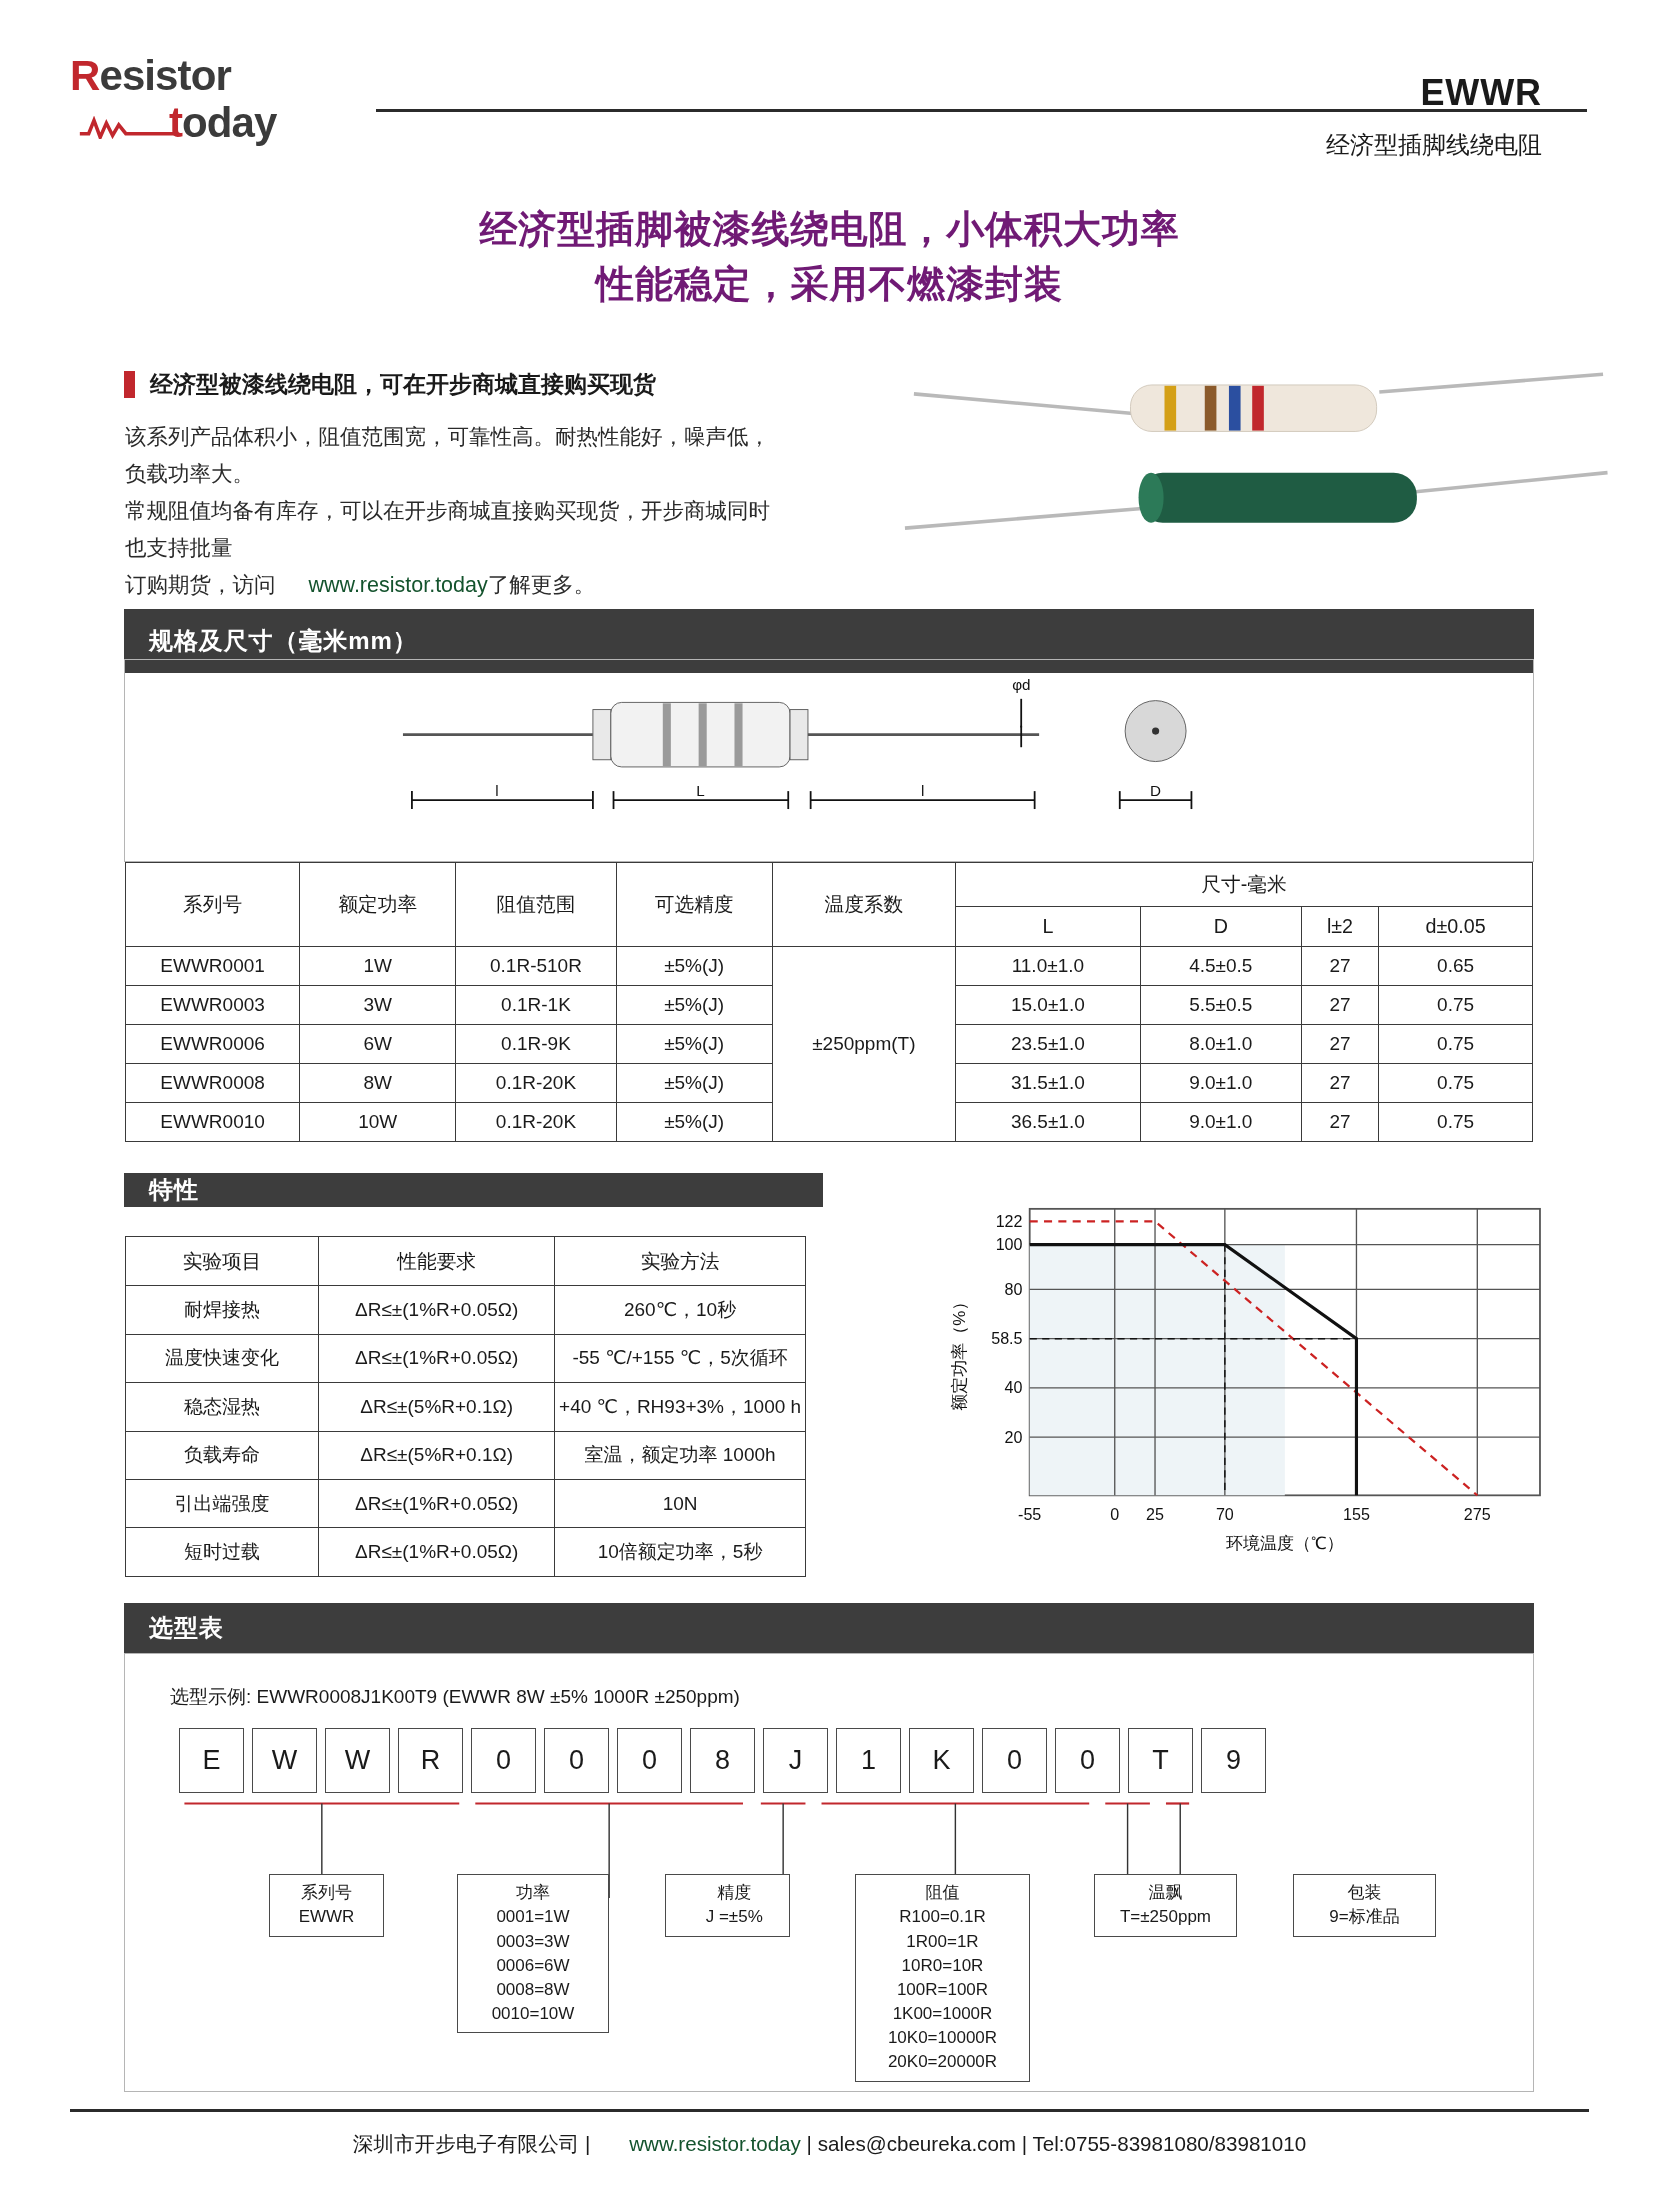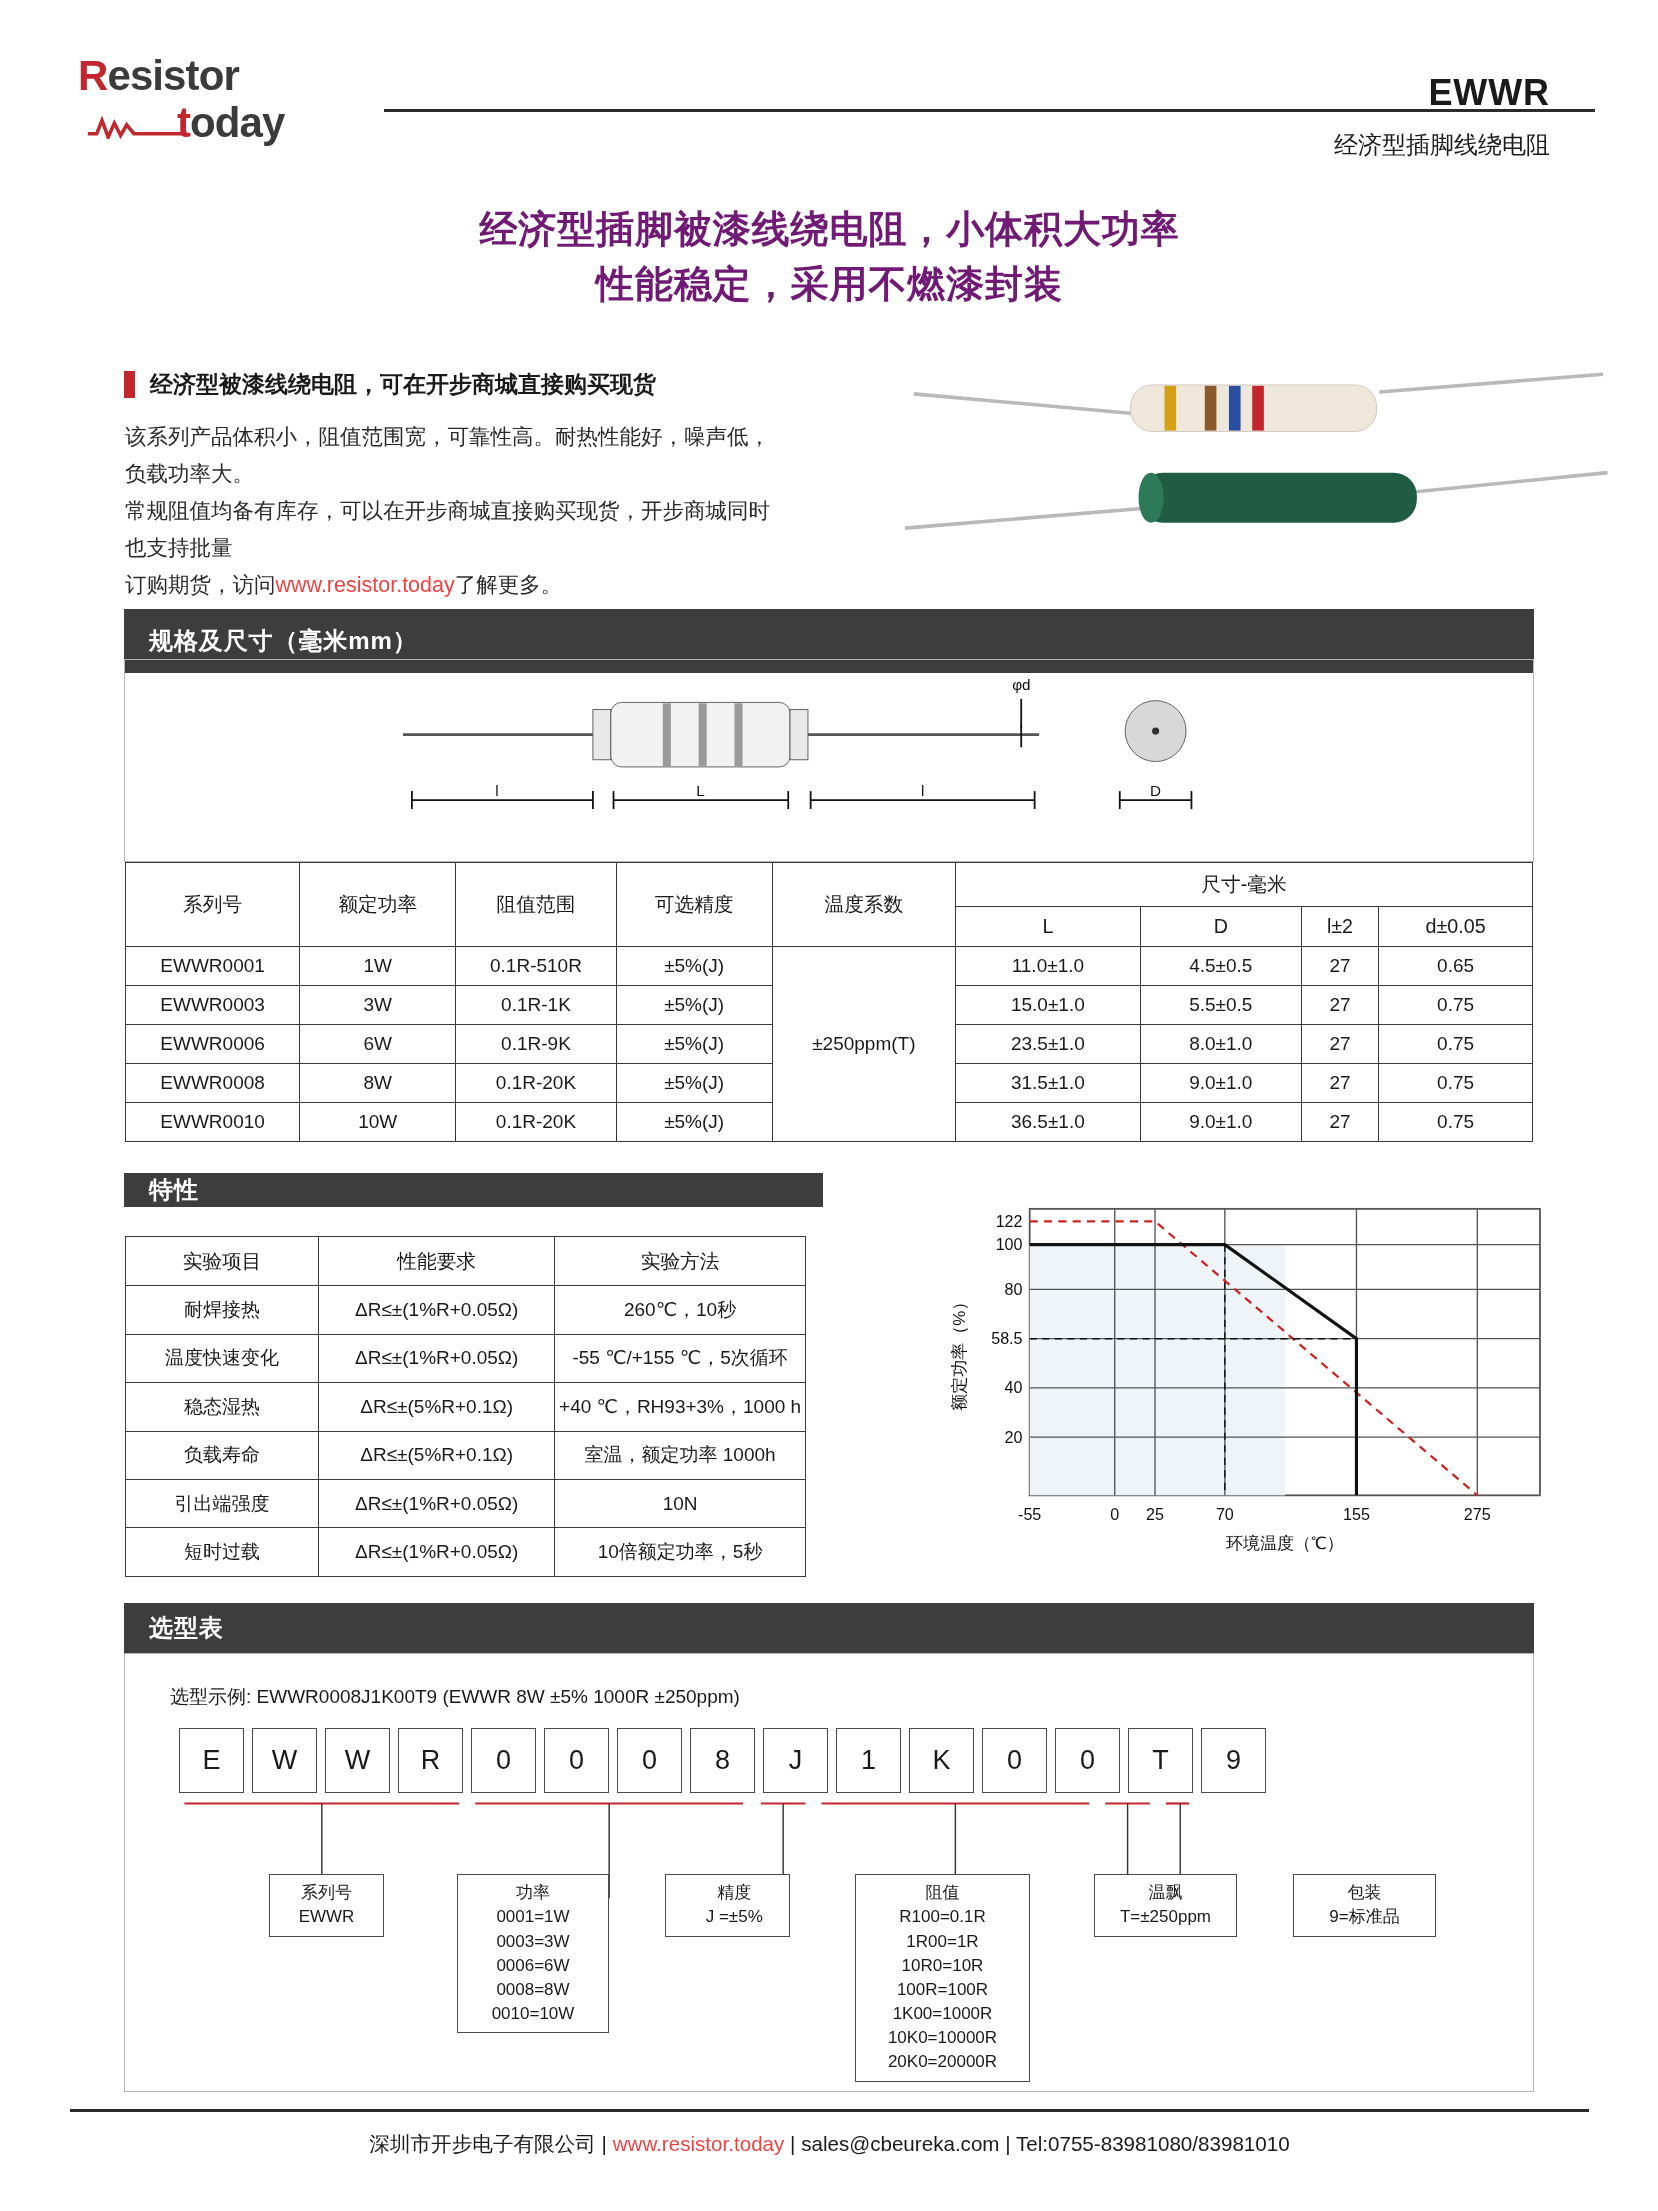--- a/index.html
+++ b/index.html
@@ -7,21 +7,21 @@
     width:1659px;height:2211px;
     background:#ffffff;
     font-family:"Liberation Sans","DejaVu Sans",sans-serif;
     color:#1a1a1a;
     position:relative;
     overflow:hidden;
   }
   .page{position:relative;width:1659px;height:2211px;}
 
   
-  .header{position:absolute;left:8px;top:0;width:1614px;height:179px;}
+  .header{position:absolute;left:0;top:0;width:1614px;height:179px;}
   .logo{position:absolute;left:70px;top:52px;width:296px;height:99px;}
   .logo-text1{
     position:absolute;left:0;top:0;font-size:42px;font-weight:bold;
     color:#3b3b3b;letter-spacing:-0.9px;
   }
   .logo-r{color:#c1272d;}
   .logo-text2{
     position:absolute;left:99px;top:47px;font-size:42px;font-weight:bold;
     color:#3b3b3b;letter-spacing:-0.9px;
   }
@@ -50,21 +50,21 @@
   
   .intro-head{
     position:absolute;left:125px;top:369px;font-size:23px;font-weight:bold;color:#1a1a1a;
   }
   .intro-bullet{
     position:absolute;left:124px;top:371px;width:10.7px;height:27px;background:#c1272d;
   }
   .intro-body{
     position:absolute;left:125px;top:419px;width:645px;font-size:21.5px;line-height:1.72;color:#2a2a2a;
   }
-  .lnk{color:#ef4444;text-decoration:none;}
+  .lnk{color:#14532d;text-decoration:none;margin-left:33px;}
 
   
   .prod{position:absolute;left:896px;top:358px;width:716px;height:206px;}
 
   
   .secbar{
     position:absolute;background:#3d3d3d;color:#ffffff;
     font-size:24px;font-weight:bold;letter-spacing:0.9px;
     display:flex;align-items:center;padding-left:25px;box-sizing:border-box;
   }

